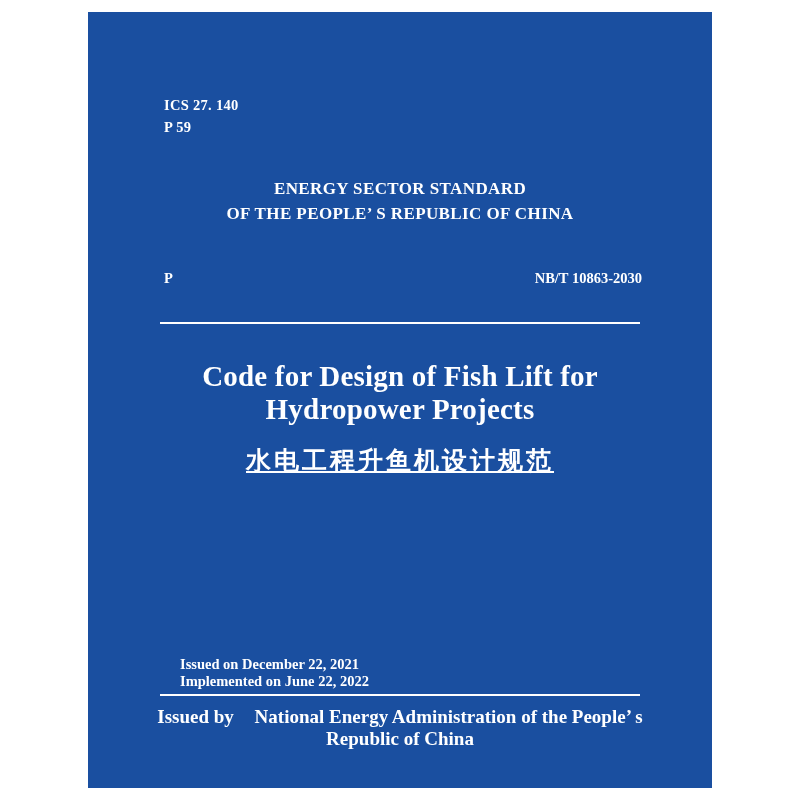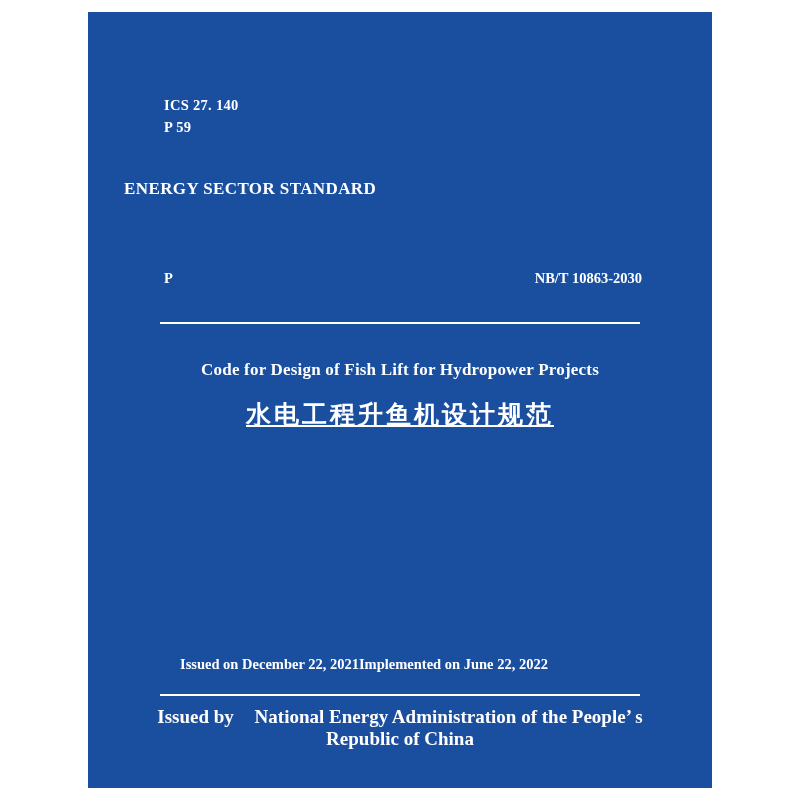--- a/index.html
+++ b/index.html
@@ -63,20 +63,21 @@
     line-height: 1;
     font-family: "Liberation Sans", sans-serif;
   }
 
   
   .std-title {
     position: absolute;
     left: 0;
     right: 0;
     top: 165px;
+    text-align: center;
   }
   .std-title .en1,
   .std-title .en2 {
     font-size: 17px;
     font-weight: bold;
     letter-spacing: 0.4px;
     line-height: 1.45;
   }
   .std-title .cn {
     font-size: 16.5px;
@@ -111,42 +112,43 @@
 
   
   .doc-title {
     position: absolute;
     left: 0;
     right: 0;
     top: 348px;
     text-align: center;
   }
   .doc-title .t-en {
-    font-size: 17px;
+    font-size: 29px;
     font-weight: bold;
     letter-spacing: 0.2px;
   }
   .doc-title .t-cn {
     font-size: 25px;
     font-weight: bold;
     letter-spacing: 3px;
     margin-top: 18px;
     text-decoration: underline;
   }
 
   
   .dates-row {
     position: absolute;
     left: 56px;
     right: 50px;
     top: 644px;
     display: flex;
-    justify-content: flex-start;
+    justify-content: center;
     font-size: 14.5px;
     font-weight: bold;
+    flex-direction: column;
   }
 
   
   .issuer-row {
     position: absolute;
     left: 0;
     right: 0;
     top: 694px;
     text-align: center;
     font-size: 19px;
@@ -165,20 +167,21 @@
 
       <div class="top-row">
         <div class="ics-block">
           <div>ICS 27. 140</div>
           <div>P 59</div>
         </div>
       </div>
 
       <div class="std-title">
         <div class="en1">ENERGY SECTOR STANDARD</div>
+        <div class="en2">OF THE PEOPLE’ S REPUBLIC OF CHINA</div>
       </div>
 
       <div class="code-row">
         <div>P</div>
         <div>NB/T 10863-2030</div>
       </div>
 
       <div class="rule rule-top"></div>
 
       <div class="doc-title">

